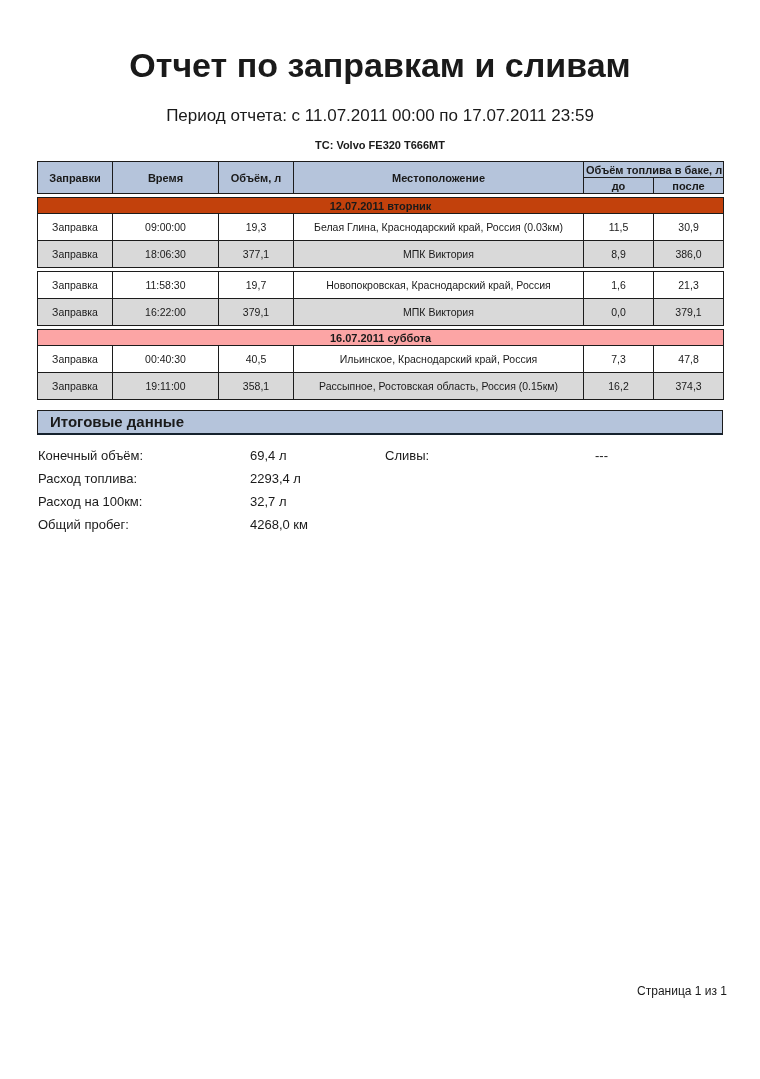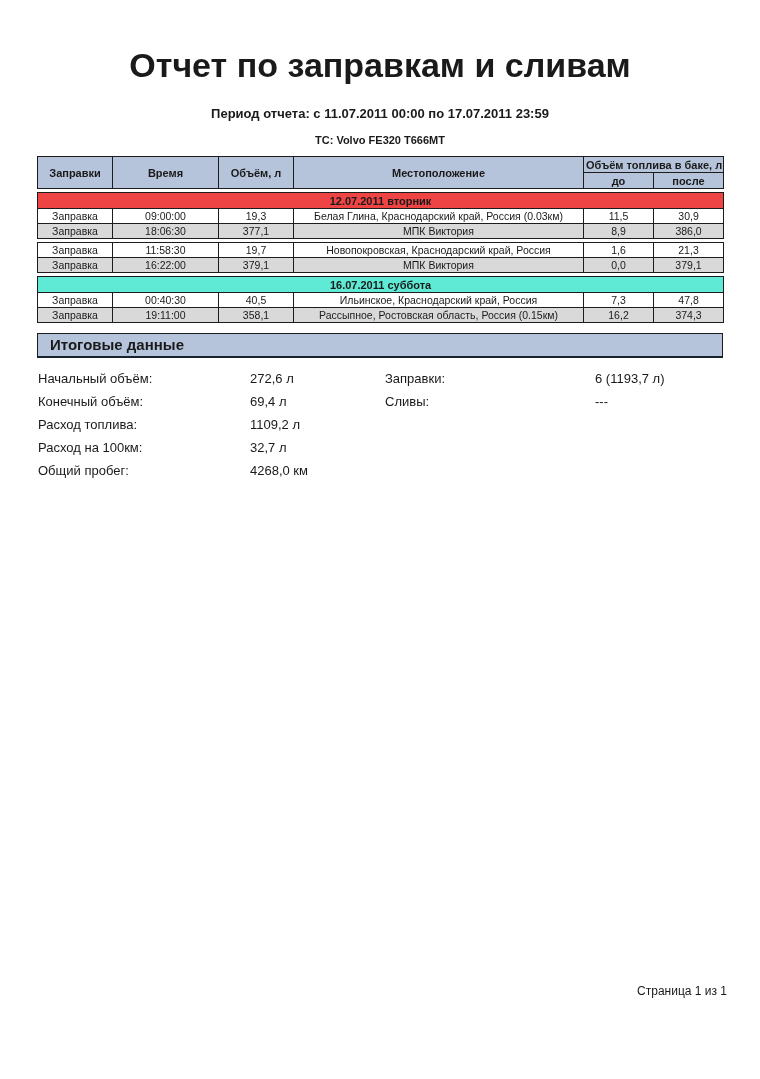--- a/index.html
+++ b/index.html
@@ -14,22 +14,22 @@
   }
   .page-title {
     text-align: center;
     font-size: 34px;
     font-weight: bold;
     margin-top: 46px;
     letter-spacing: 0px;
   }
   .report-period {
     text-align: center;
-    font-size: 13px;
-    font-weight: bold;
+    font-size: 17px;
+    font-weight: normal;
     margin-top: 21px;
   }
   .vehicle-line {
     text-align: center;
     font-size: 11px;
     font-weight: bold;
     margin-top: 13px;
   }
   .content { width: 686px; margin-left: 37px; }
   .report-table {
@@ -51,23 +51,23 @@
     font-size: 11px;
     font-weight: bold;
     height: 16px;
   }
   .group-table { margin-top: 3px; }
   .banner-row td {
     height: 16px;
     font-size: 11px;
     font-weight: bold;
   }
-  .banner-green td  { background: #ef4444; }
-  .banner-orange td { background: #5eead4; }
-  .data-row td { height: 15px; font-size: 10.5px; background: #ffffff; }
+  .banner-green td  { background: #c2410c; }
+  .banner-orange td { background: #fca5a5; }
+  .data-row td { height: 27px; font-size: 10.5px; background: #ffffff; }
   .data-row.alt td { background: #d9d9d9; }
   .totals-banner {
     width: 686px;
     margin: 10px 0 0 37px;
     background: #b5c4db;
     border: 1px solid #1c1c1c;
     border-bottom: 2px solid #16222e;
     font-weight: bold;
     font-size: 15px;
     padding: 2px 4px 3px 12px;
@@ -210,34 +210,28 @@
     </tr>
   </tbody>
     </table>
 
 </div>
 
 <div class="totals-banner">Итоговые данные</div>
 
 <div class="totals-block">
   <div class="totals-row">
-    <div class="t-label">Начальный объём:</div>
-    <div class="t-value">272,6 л</div>
-    <div class="t-rlabel">Заправки:</div>
-    <div class="t-rvalue">6 (1193,7 л)</div>
-  </div>
-  <div class="totals-row">
     <div class="t-label">Конечный объём:</div>
     <div class="t-value">69,4 л</div>
     <div class="t-rlabel">Сливы:</div>
     <div class="t-rvalue">---</div>
   </div>
   <div class="totals-row">
     <div class="t-label">Расход топлива:</div>
-    <div class="t-value">1109,2 л</div>
+    <div class="t-value">2293,4 л</div>
   </div>
   <div class="totals-row">
     <div class="t-label">Расход на 100км:</div>
     <div class="t-value">32,7 л</div>
   </div>
   <div class="totals-row">
     <div class="t-label">Общий пробег:</div>
     <div class="t-value">4268,0 км</div>
   </div>
 </div>

